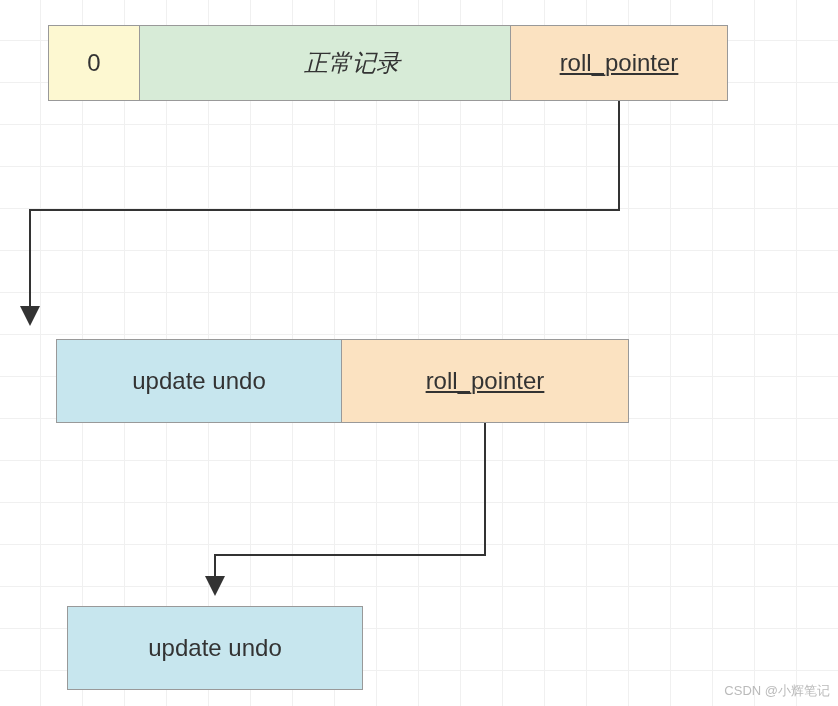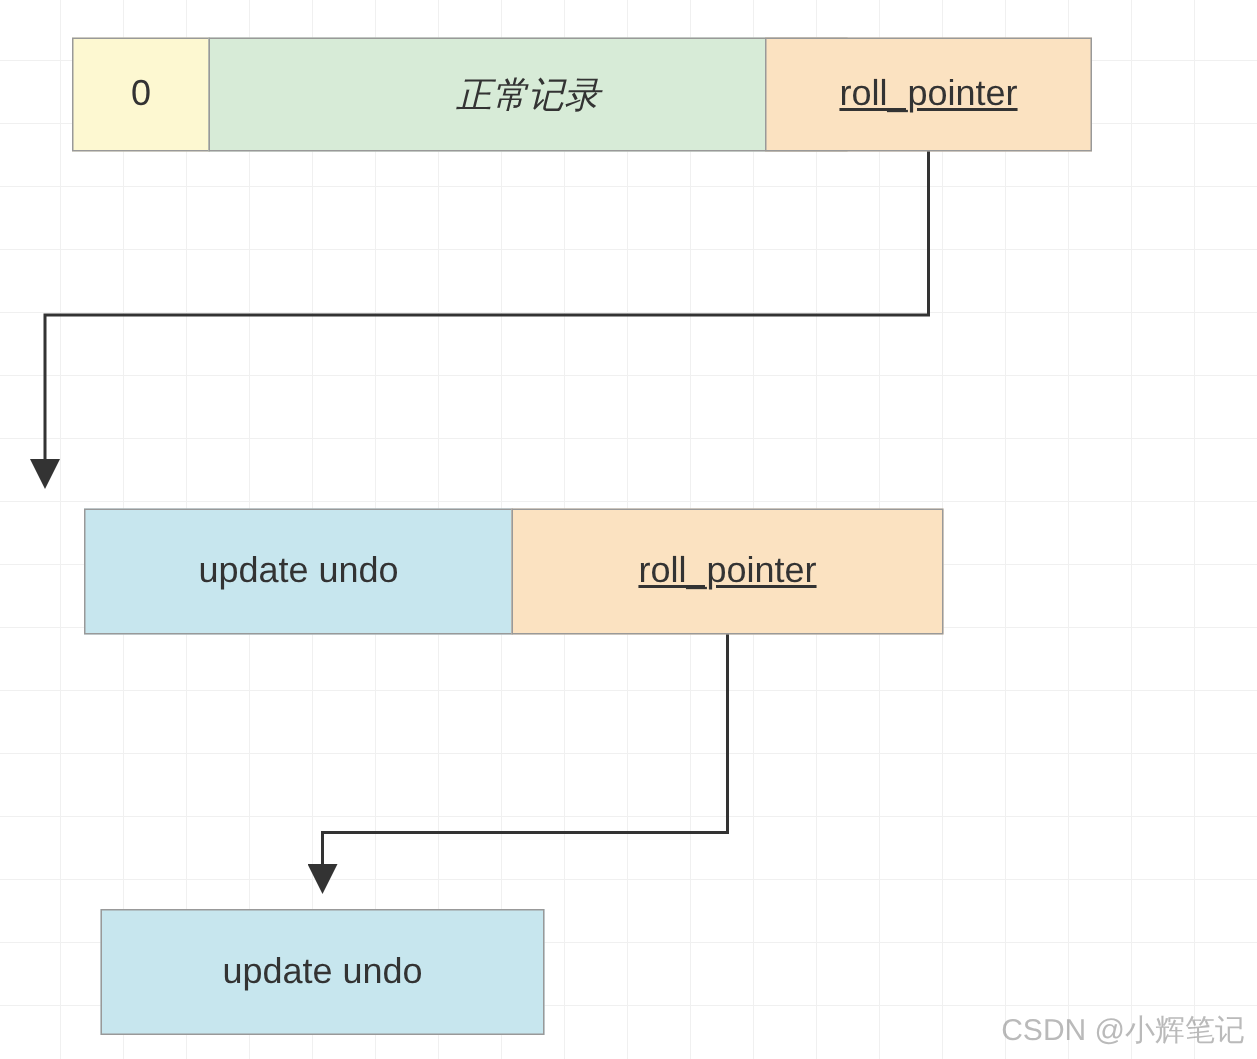--- a/index.html
+++ b/index.html
@@ -26,21 +26,21 @@
       color: #333333;
     }
     .yellow { background-color: #fdf8d1; }
     .green  { background-color: #d7ebd7; }
     .peach  { background-color: #fbe2c1; text-decoration: underline; }
     .blue   { background-color: #c7e6ee; }
     .watermark {
       position: absolute;
       bottom: 6px;
       right: 8px;
-      font-size: 20px;
+      font-size: 13px;
       color: rgba(130,130,130,0.55);
       font-family: Arial, "Microsoft YaHei", sans-serif;
     }
     svg.arrows {
       position: absolute;
       top: 0; left: 0;
       width: 838px;
       height: 706px;
       pointer-events: none;
     }

